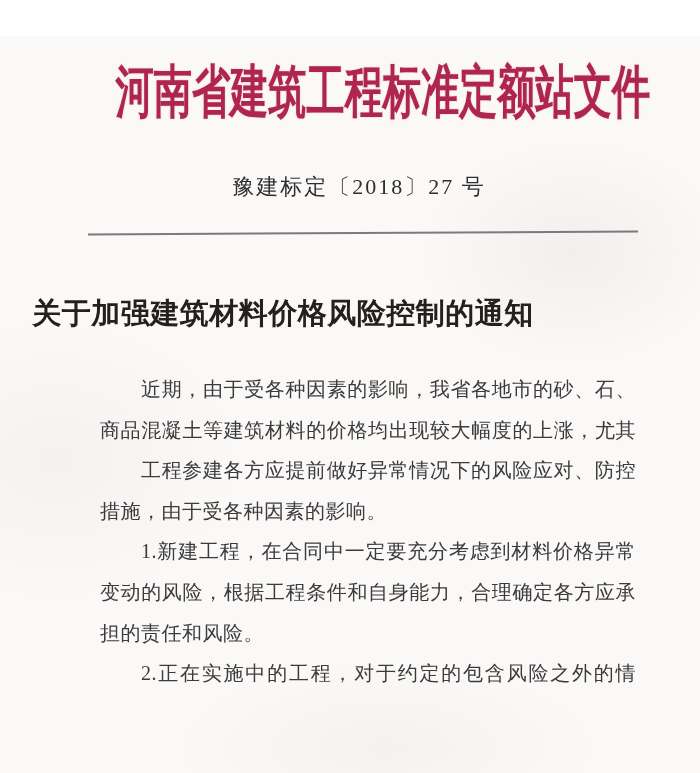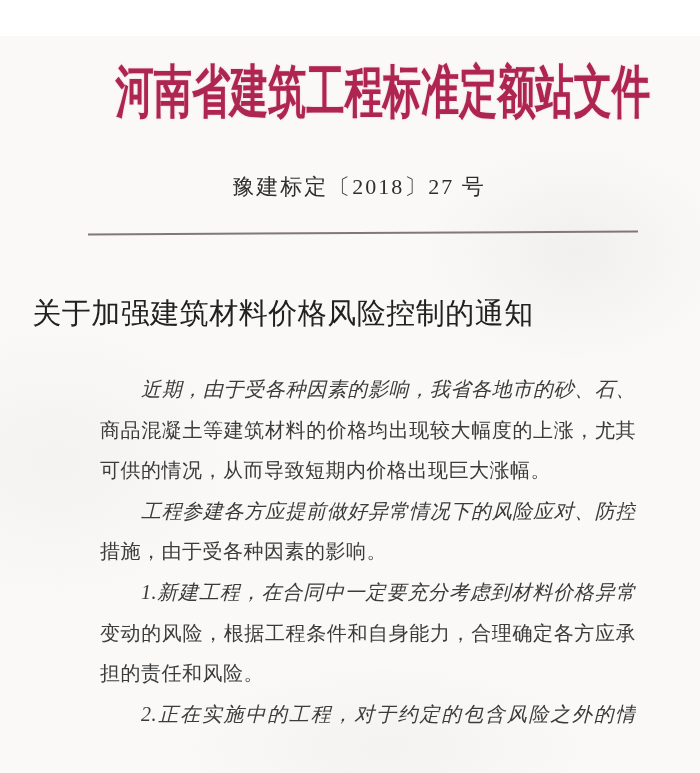--- a/index.html
+++ b/index.html
@@ -60,21 +60,21 @@
     opacity: 0.85;
   }
   .notice-title {
     position: absolute;
     top: 258px;
     left: 0;
     width: 566px;
     text-align: center;
     font-size: 29px;
     line-height: 38px;
-    font-weight: normal;
+    font-weight: bold;
     color: #222120;
     letter-spacing: 0.5px;
     white-space: nowrap;
   }
   .doc-body {
     position: absolute;
     top: 333px;
     left: 100px;
     width: 536px;
     font-size: 20px;
@@ -86,39 +86,37 @@
     overflow: hidden;
     text-align: justify;
     text-align-last: justify;
     letter-spacing: 0.5px;
   }
   .line.end {
     text-align-last: left;
   }
   .line.indent {
     text-indent: 41px;
-    font-style: italic;
   }
 </style>
 </head>
 <body>
 
 <div class="page">
   <div class="letterhead">河南省建筑工程标准定额站文件</div>
 
   <div class="docnum">豫建标定〔2018〕27 号</div>
 
   <div class="rule"></div>
 
   <div class="notice-title">关于加强建筑材料价格风险控制的通知</div>
 
   <div class="doc-body">
       <div class="line indent">近期，由于受各种因素的影响，我省各地市的砂、石、</div>
       <div class="line">商品混凝土等建筑材料的价格均出现较大幅度的上涨，尤其</div>
-      <div class="line end">可供的情况，从而导致短期内价格出现巨大涨幅。</div>
       <div class="line indent">工程参建各方应提前做好异常情况下的风险应对、防控</div>
       <div class="line end">措施，由于受各种因素的影响。</div>
       <div class="line indent">1.新建工程，在合同中一定要充分考虑到材料价格异常</div>
       <div class="line">变动的风险，根据工程条件和自身能力，合理确定各方应承</div>
       <div class="line end">担的责任和风险。</div>
       <div class="line indent">2.正在实施中的工程，对于约定的包含风险之外的情况，</div>
     </div>
 </div>
 
 </body></html>

